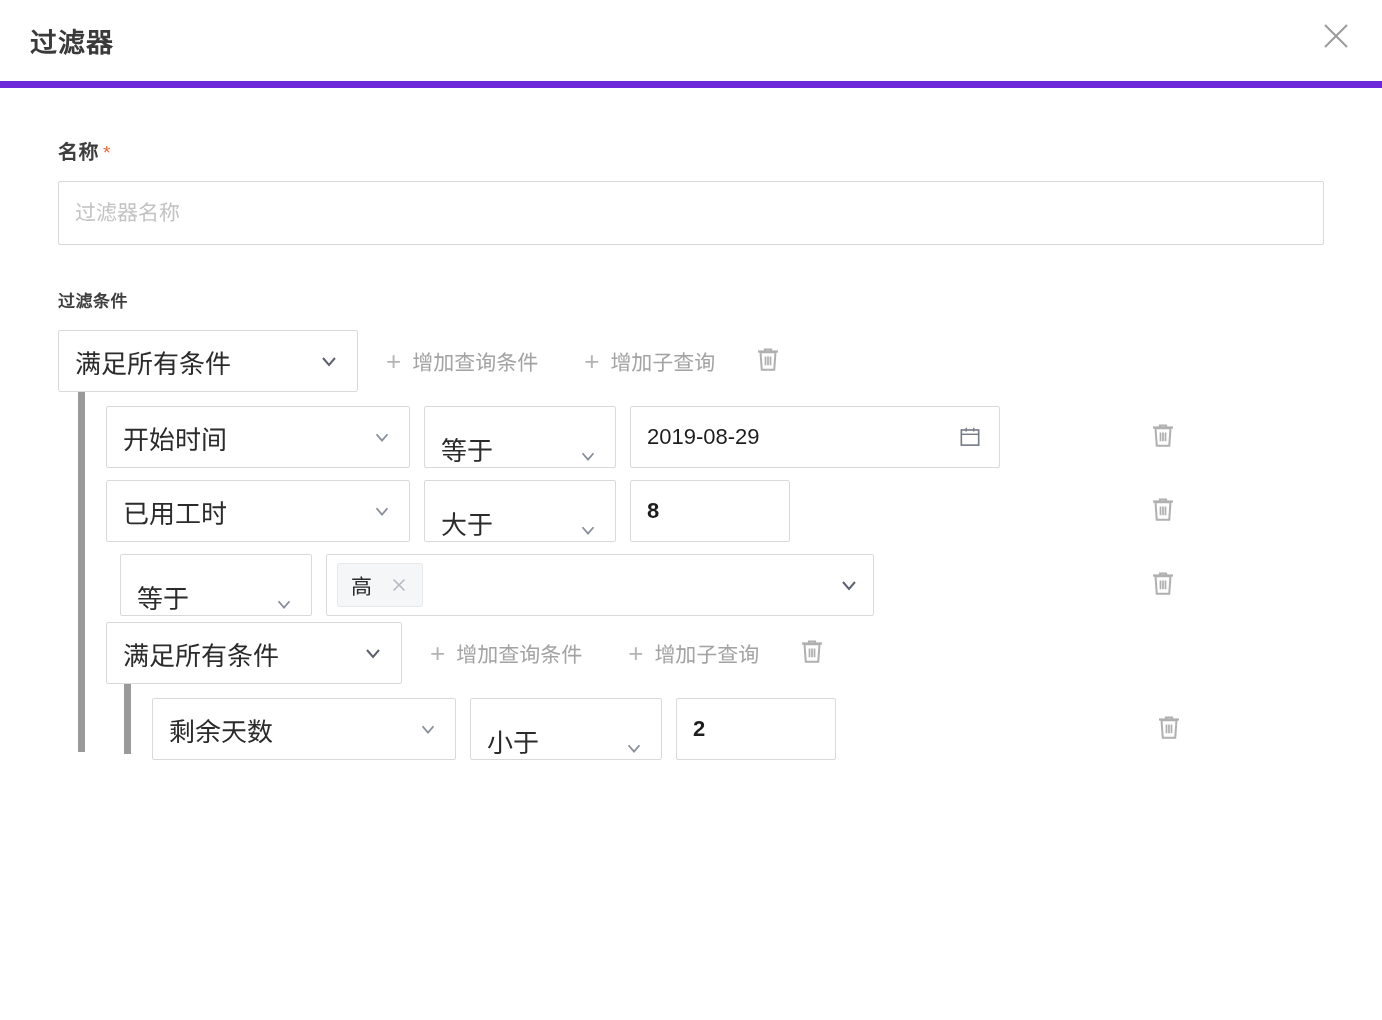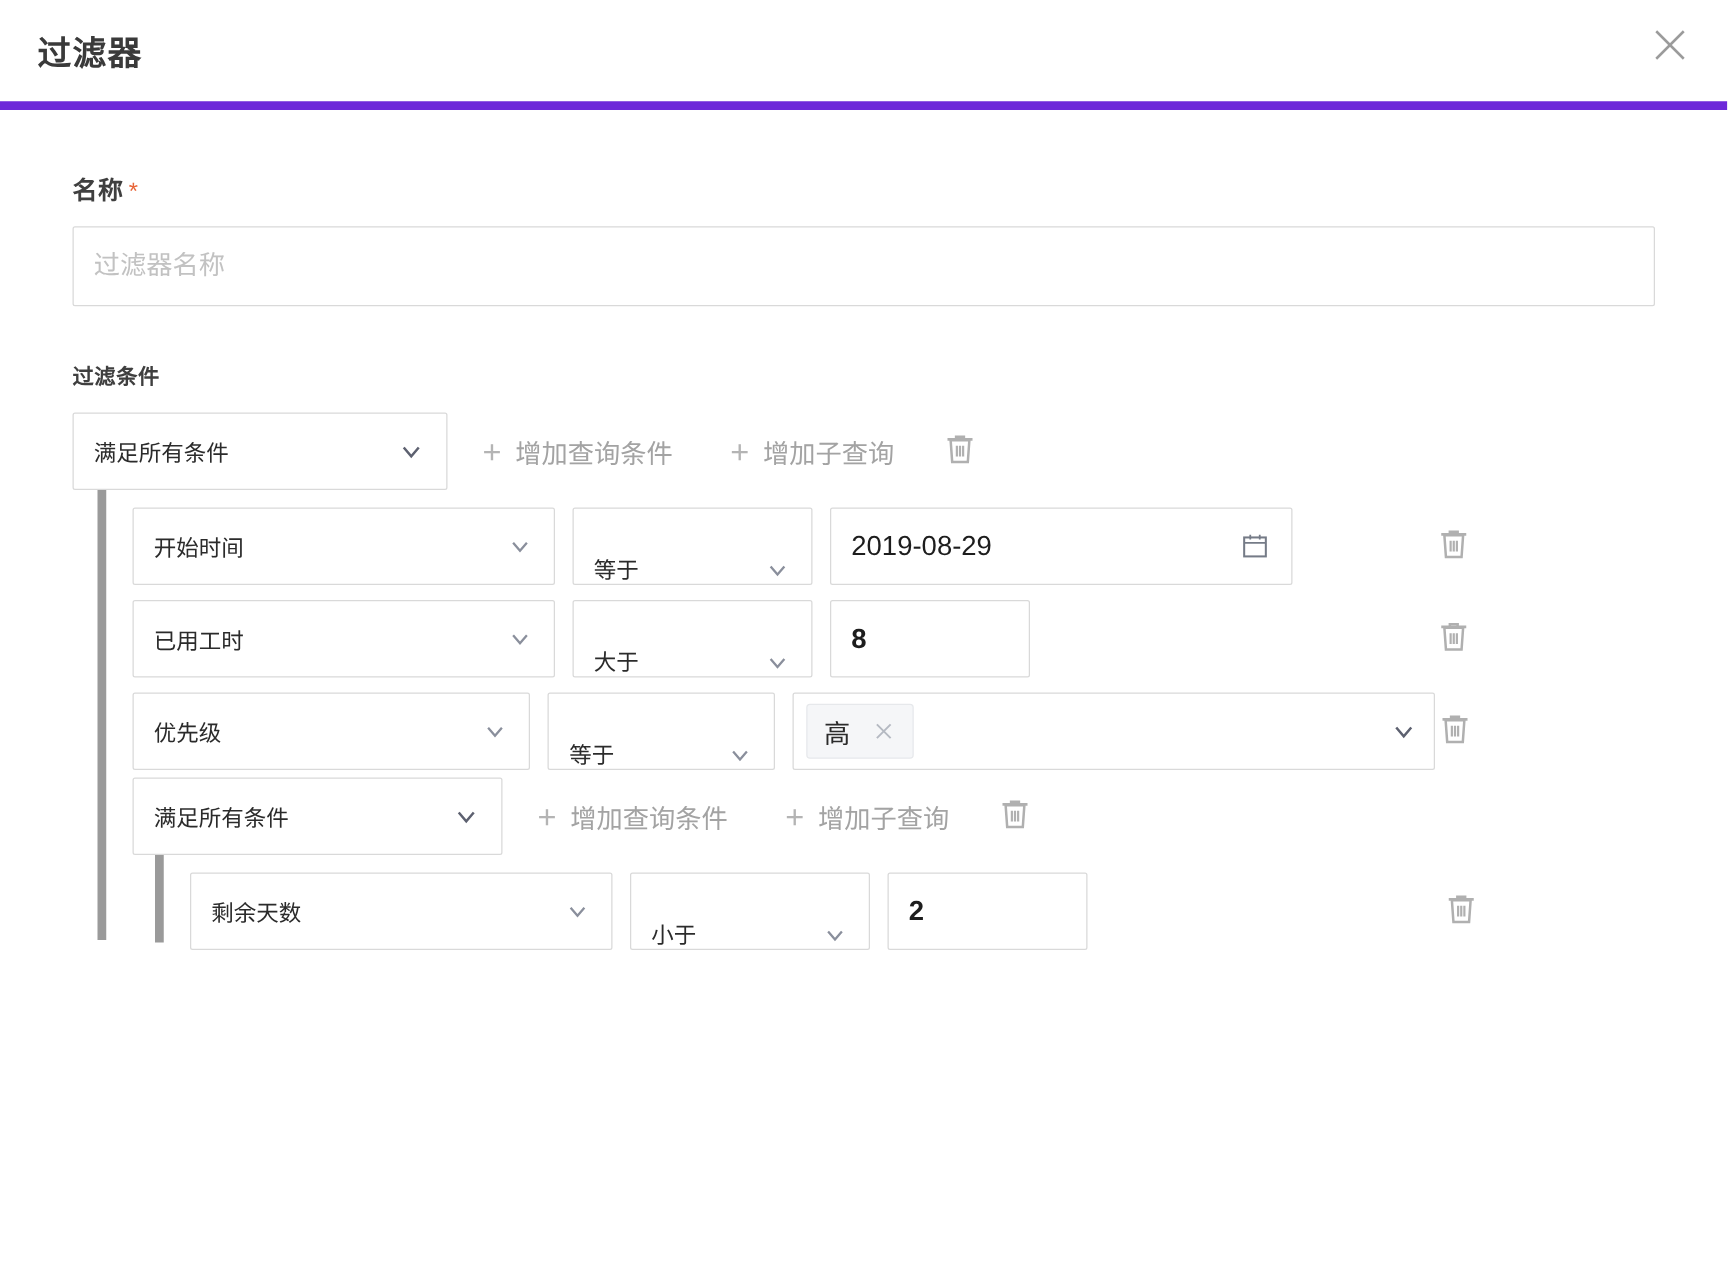--- a/index.html
+++ b/index.html
@@ -102,21 +102,21 @@
 
   .select-box {
     position: relative;
     height: 62px;
     border: 1px solid #d9d9d9;
     border-radius: 2px;
     background: #fff;
     display: flex;
     align-items: center;
     padding: 0 16px;
-    font-size: 18px;
+    font-size: 26px;
     color: #2b2b2b;
     cursor: pointer;
     user-select: none;
   }
   .select-box .sel-text {
     flex: 1;
     white-space: nowrap;
     overflow: hidden;
   }
   .chev {
@@ -185,21 +185,21 @@
     width: 7px;
     background: #9a9a9a;
   }
 
   
   .cond-row {
     display: flex;
     align-items: center;
     height: 74px;
   }
-  .cond-field { width: 338px; }
+  .cond-field { width: 304px; }
   .cond-op    { width: 192px; align-items: flex-end; }
   .cond-spacer { width: 14px; flex: 0 0 auto; }
 
   .value-box {
     height: 62px;
     border: 1px solid #d9d9d9;
     border-radius: 2px;
     background: #fff;
     display: flex;
     align-items: center;
@@ -382,28 +382,20 @@
                 <path d="M4 6h16" stroke="#b0b0b0" stroke-width="1.8" fill="none"></path>
                 <path d="M9.5 6V4.3h5V6" stroke="#b0b0b0" stroke-width="1.6" fill="none"></path>
                 <path d="M6 6.5h12l-1 14H7z" stroke="#b0b0b0" stroke-width="1.6" fill="none"></path>
                 <path d="M10 10v7M12 10v7M14 10v7" stroke="#b0b0b0" stroke-width="1.4"></path>
               </svg>
             </span>
           </div>
         </div>
 
         <div class="cond-row">
-          <div class="select-box cond-field">
-            <span class="sel-text">优先级</span>
-            <span class="chev">
-              <svg width="22" height="22" viewBox="0 0 24 24">
-                  <polyline points="6,9 12,16 18,9" fill="none" stroke="#8a8f9c" stroke-width="2"></polyline>
-                </svg>
-            </span>
-          </div>
           <div class="cond-spacer"></div>
           <div class="select-box cond-op">
             <span class="sel-text">等于</span>
             <span class="chev">
               <svg width="22" height="22" viewBox="0 0 24 24">
                   <polyline points="6,9 12,16 18,9" fill="none" stroke="#8a8f9c" stroke-width="2"></polyline>
                 </svg>
             </span>
           </div>
           <div class="cond-spacer"></div>

